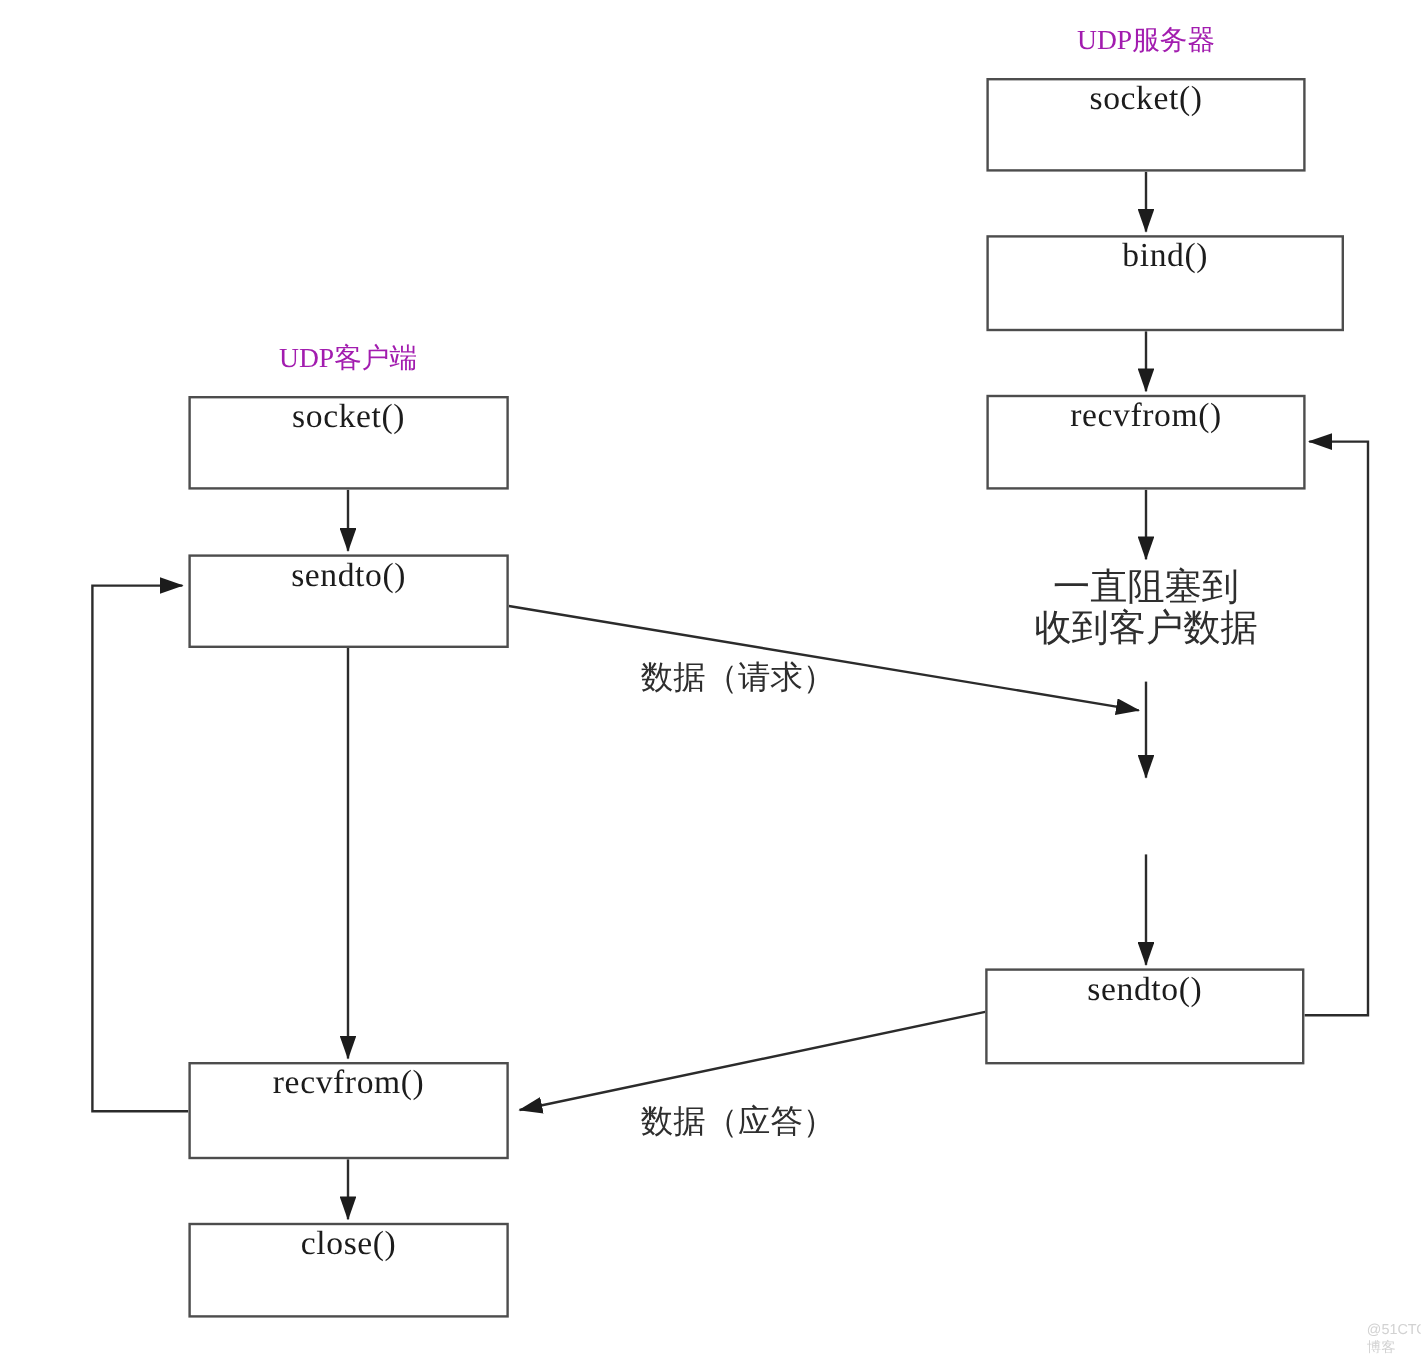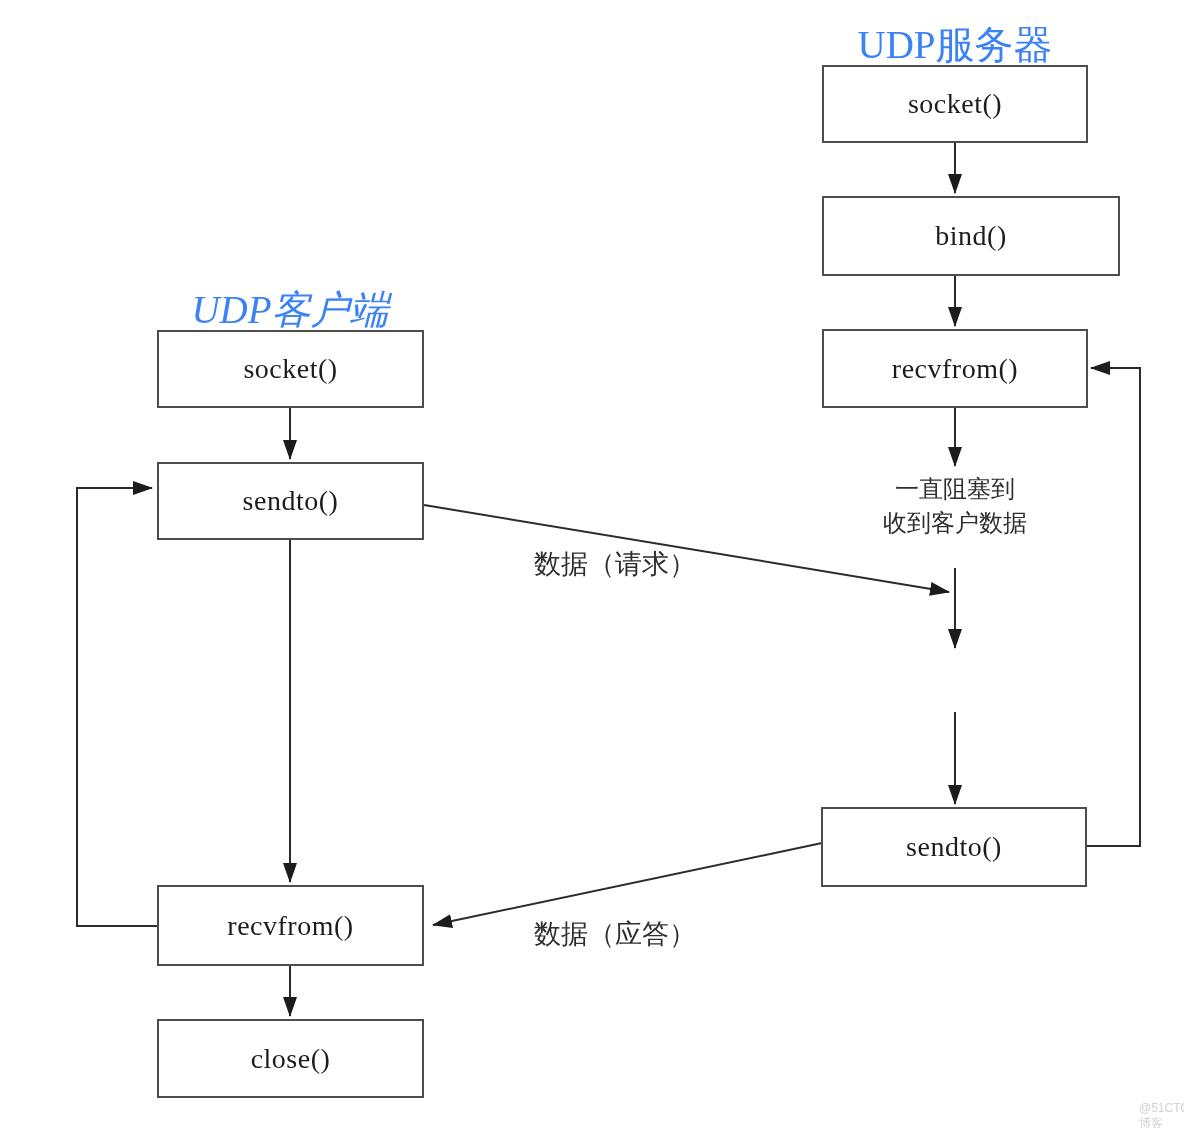--- a/index.html
+++ b/index.html
@@ -26,36 +26,35 @@
     stroke: #2b2b2b;
     stroke-width: 2;
     fill: none;
   }
   .box {
     position: absolute;
     box-sizing: border-box;
     background: #ffffff;
     border: 2px solid #4d4d4d;
     display: flex;
-    align-items: center;
     justify-content: center;
     font-size: 28px;
     color: #1c1c1c;
     letter-spacing: 0.5px;
   }
   .col-title {
     position: absolute;
     text-align: center;
-    font-size: 39px;
-    color: #3b82f6;
+    font-size: 23px;
+    color: #a21caf;
   }
   .note {
     position: absolute;
     text-align: center;
-    font-size: 24px;
+    font-size: 31px;
     line-height: 34px;
     color: #2e2e2e;
   }
   .edge-label {
     position: absolute;
     text-align: center;
     font-size: 27px;
     color: #2e2e2e;
   }
   .watermark {
@@ -89,21 +88,21 @@
     <line x1="290" y1="966" x2="290" y2="1016" marker-end="url(#arrow)"></line>
 
     <line x1="424" y1="505" x2="949" y2="592" marker-end="url(#arrow)"></line>
     <line x1="822" y1="843" x2="433" y2="925" marker-end="url(#arrow)"></line>
 
     <polyline points="157,926 77,926 77,488 152,488" marker-end="url(#arrow)"></polyline>
     <polyline points="1087,846 1140,846 1140,368 1091,368" marker-end="url(#arrow)"></polyline>
   </svg>
 
   <div class="col-title" style="left:830px; top:18px; width:250px;">UDP服务器</div>
-  <div class="col-title" style="left:165px; top:283px; width:250px;font-style:italic;">UDP客户端</div>
+  <div class="col-title" style="left:165px; top:283px; width:250px;">UDP客户端</div>
 
   <div class="box" style="left:822px; top:65px; width:266px; height:78px;">
     <span>socket()</span>
   </div>
   <div class="box" style="left:822px; top:196px; width:298px; height:80px;">
     <span>bind()</span>
   </div>
   <div class="box" style="left:822px; top:329px; width:266px; height:79px;">
     <span>recvfrom()</span>
   </div>

